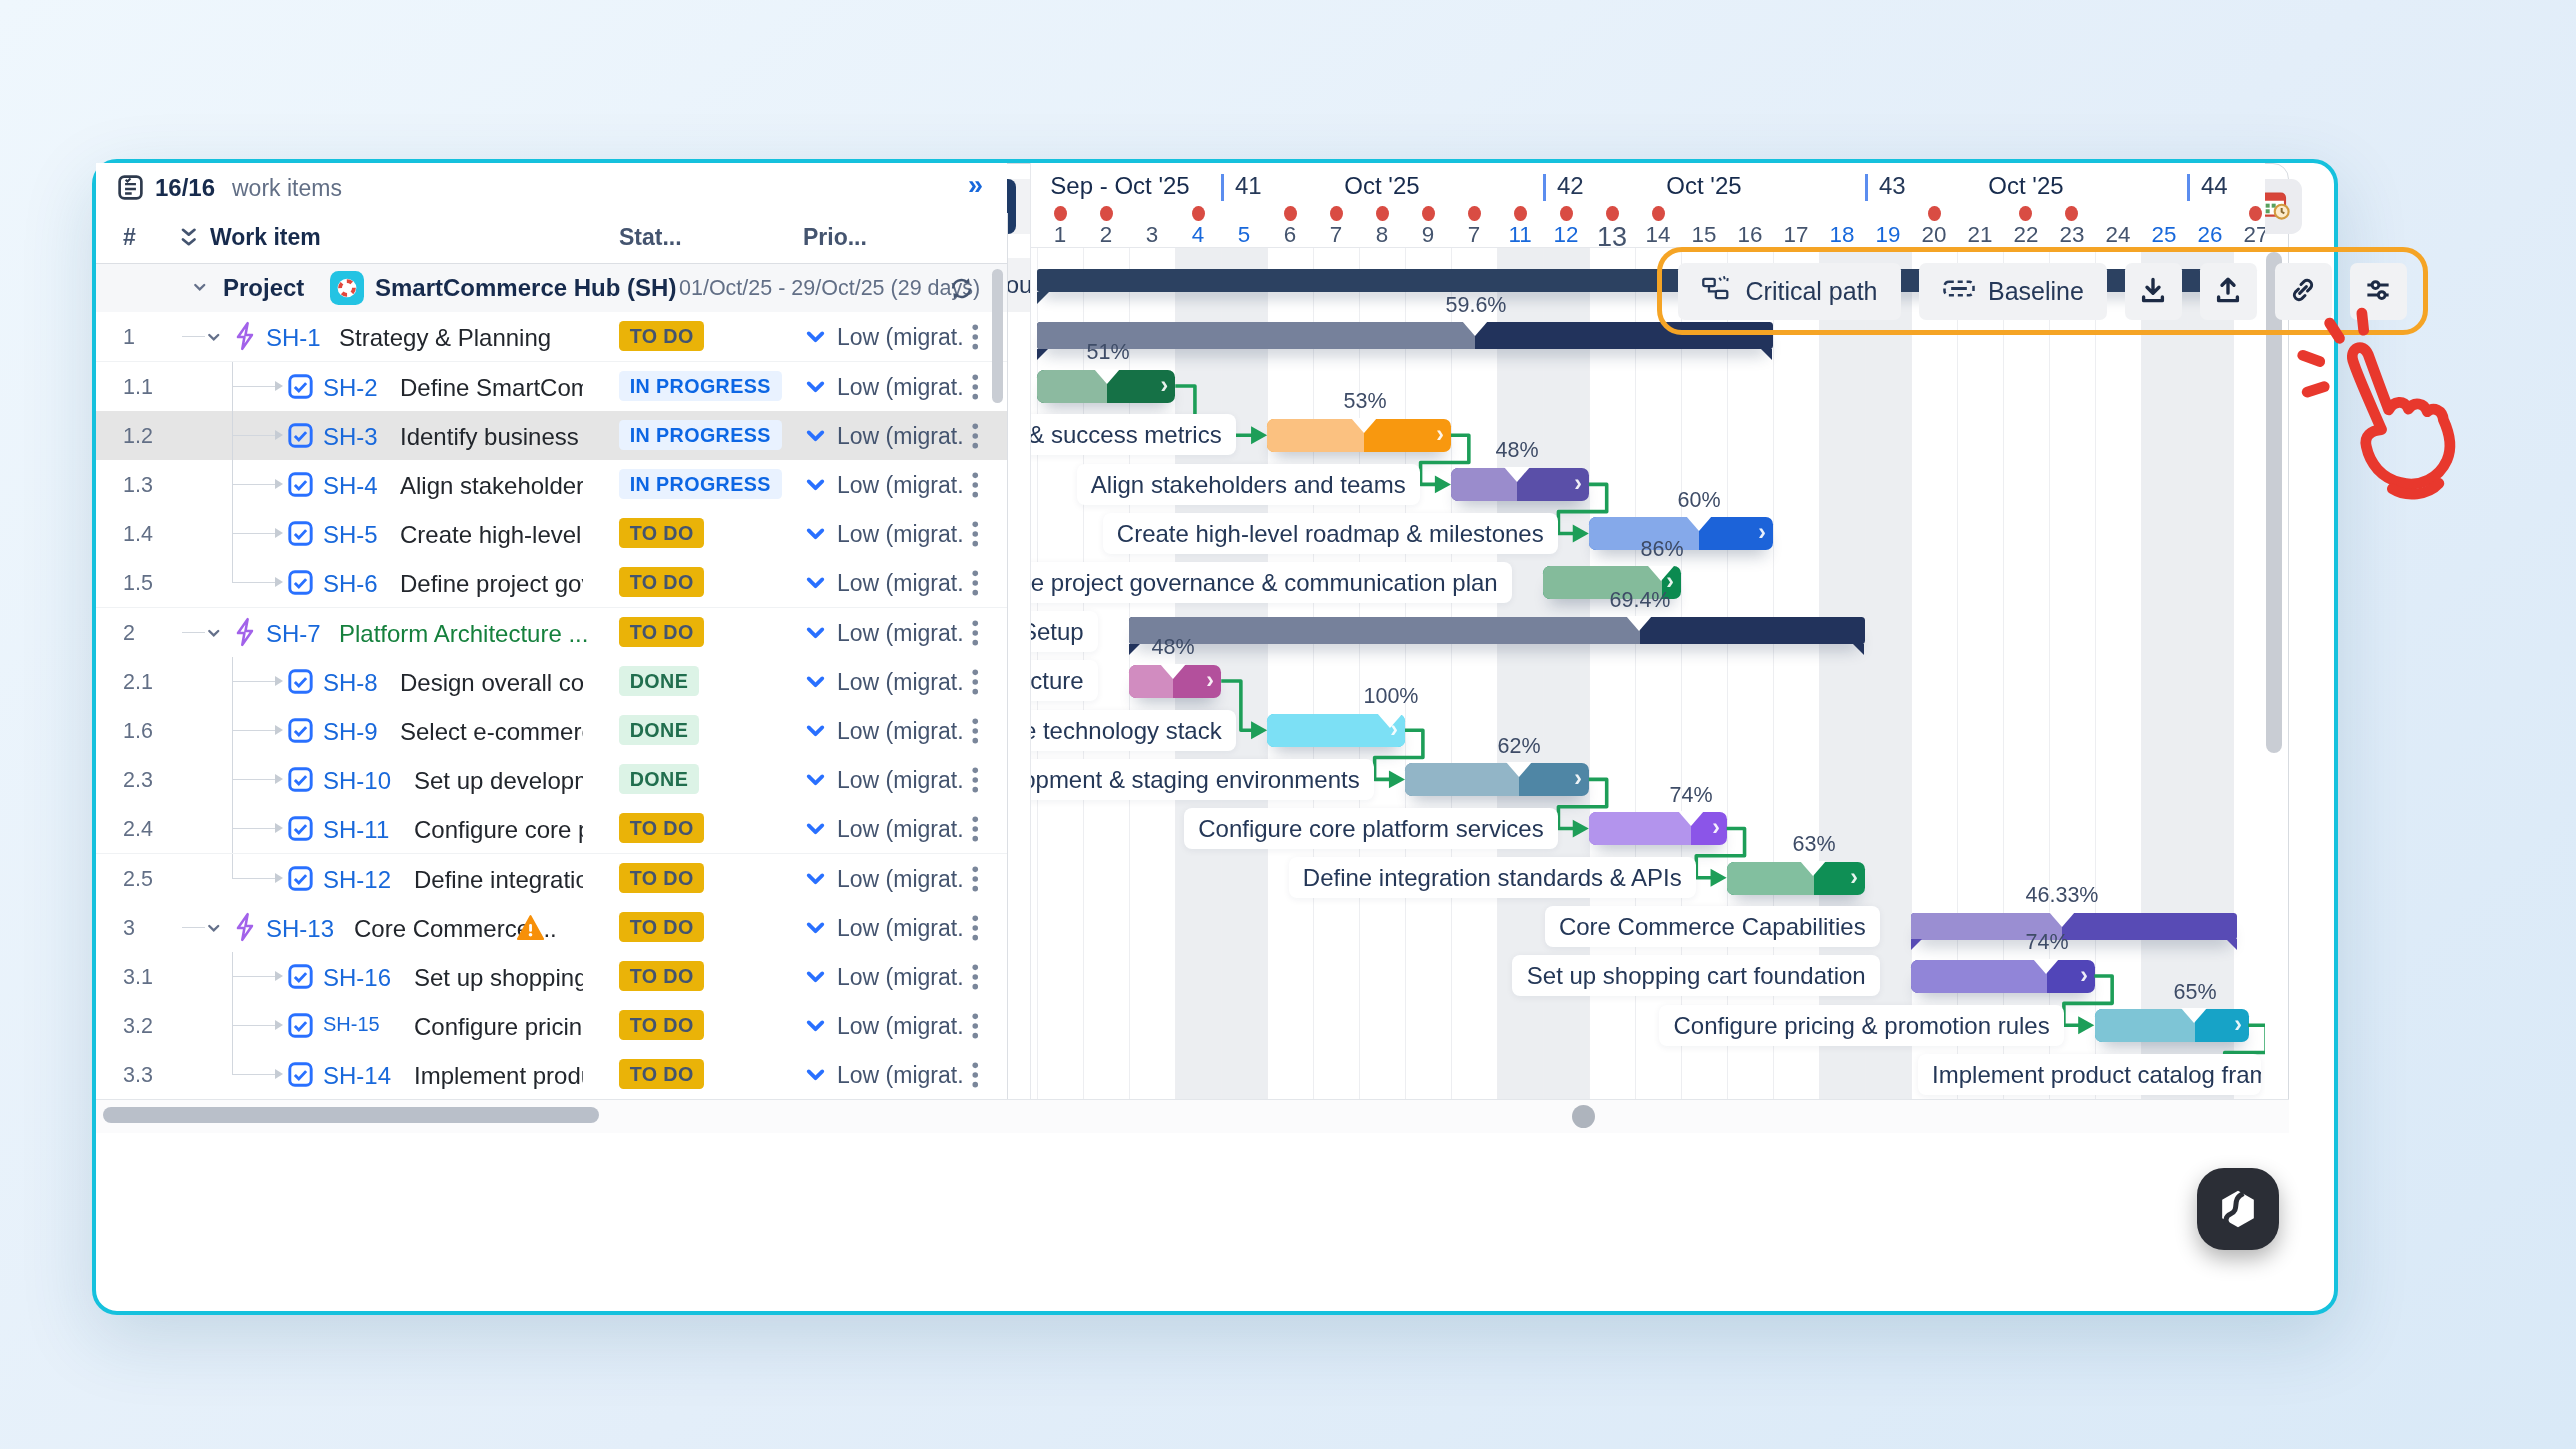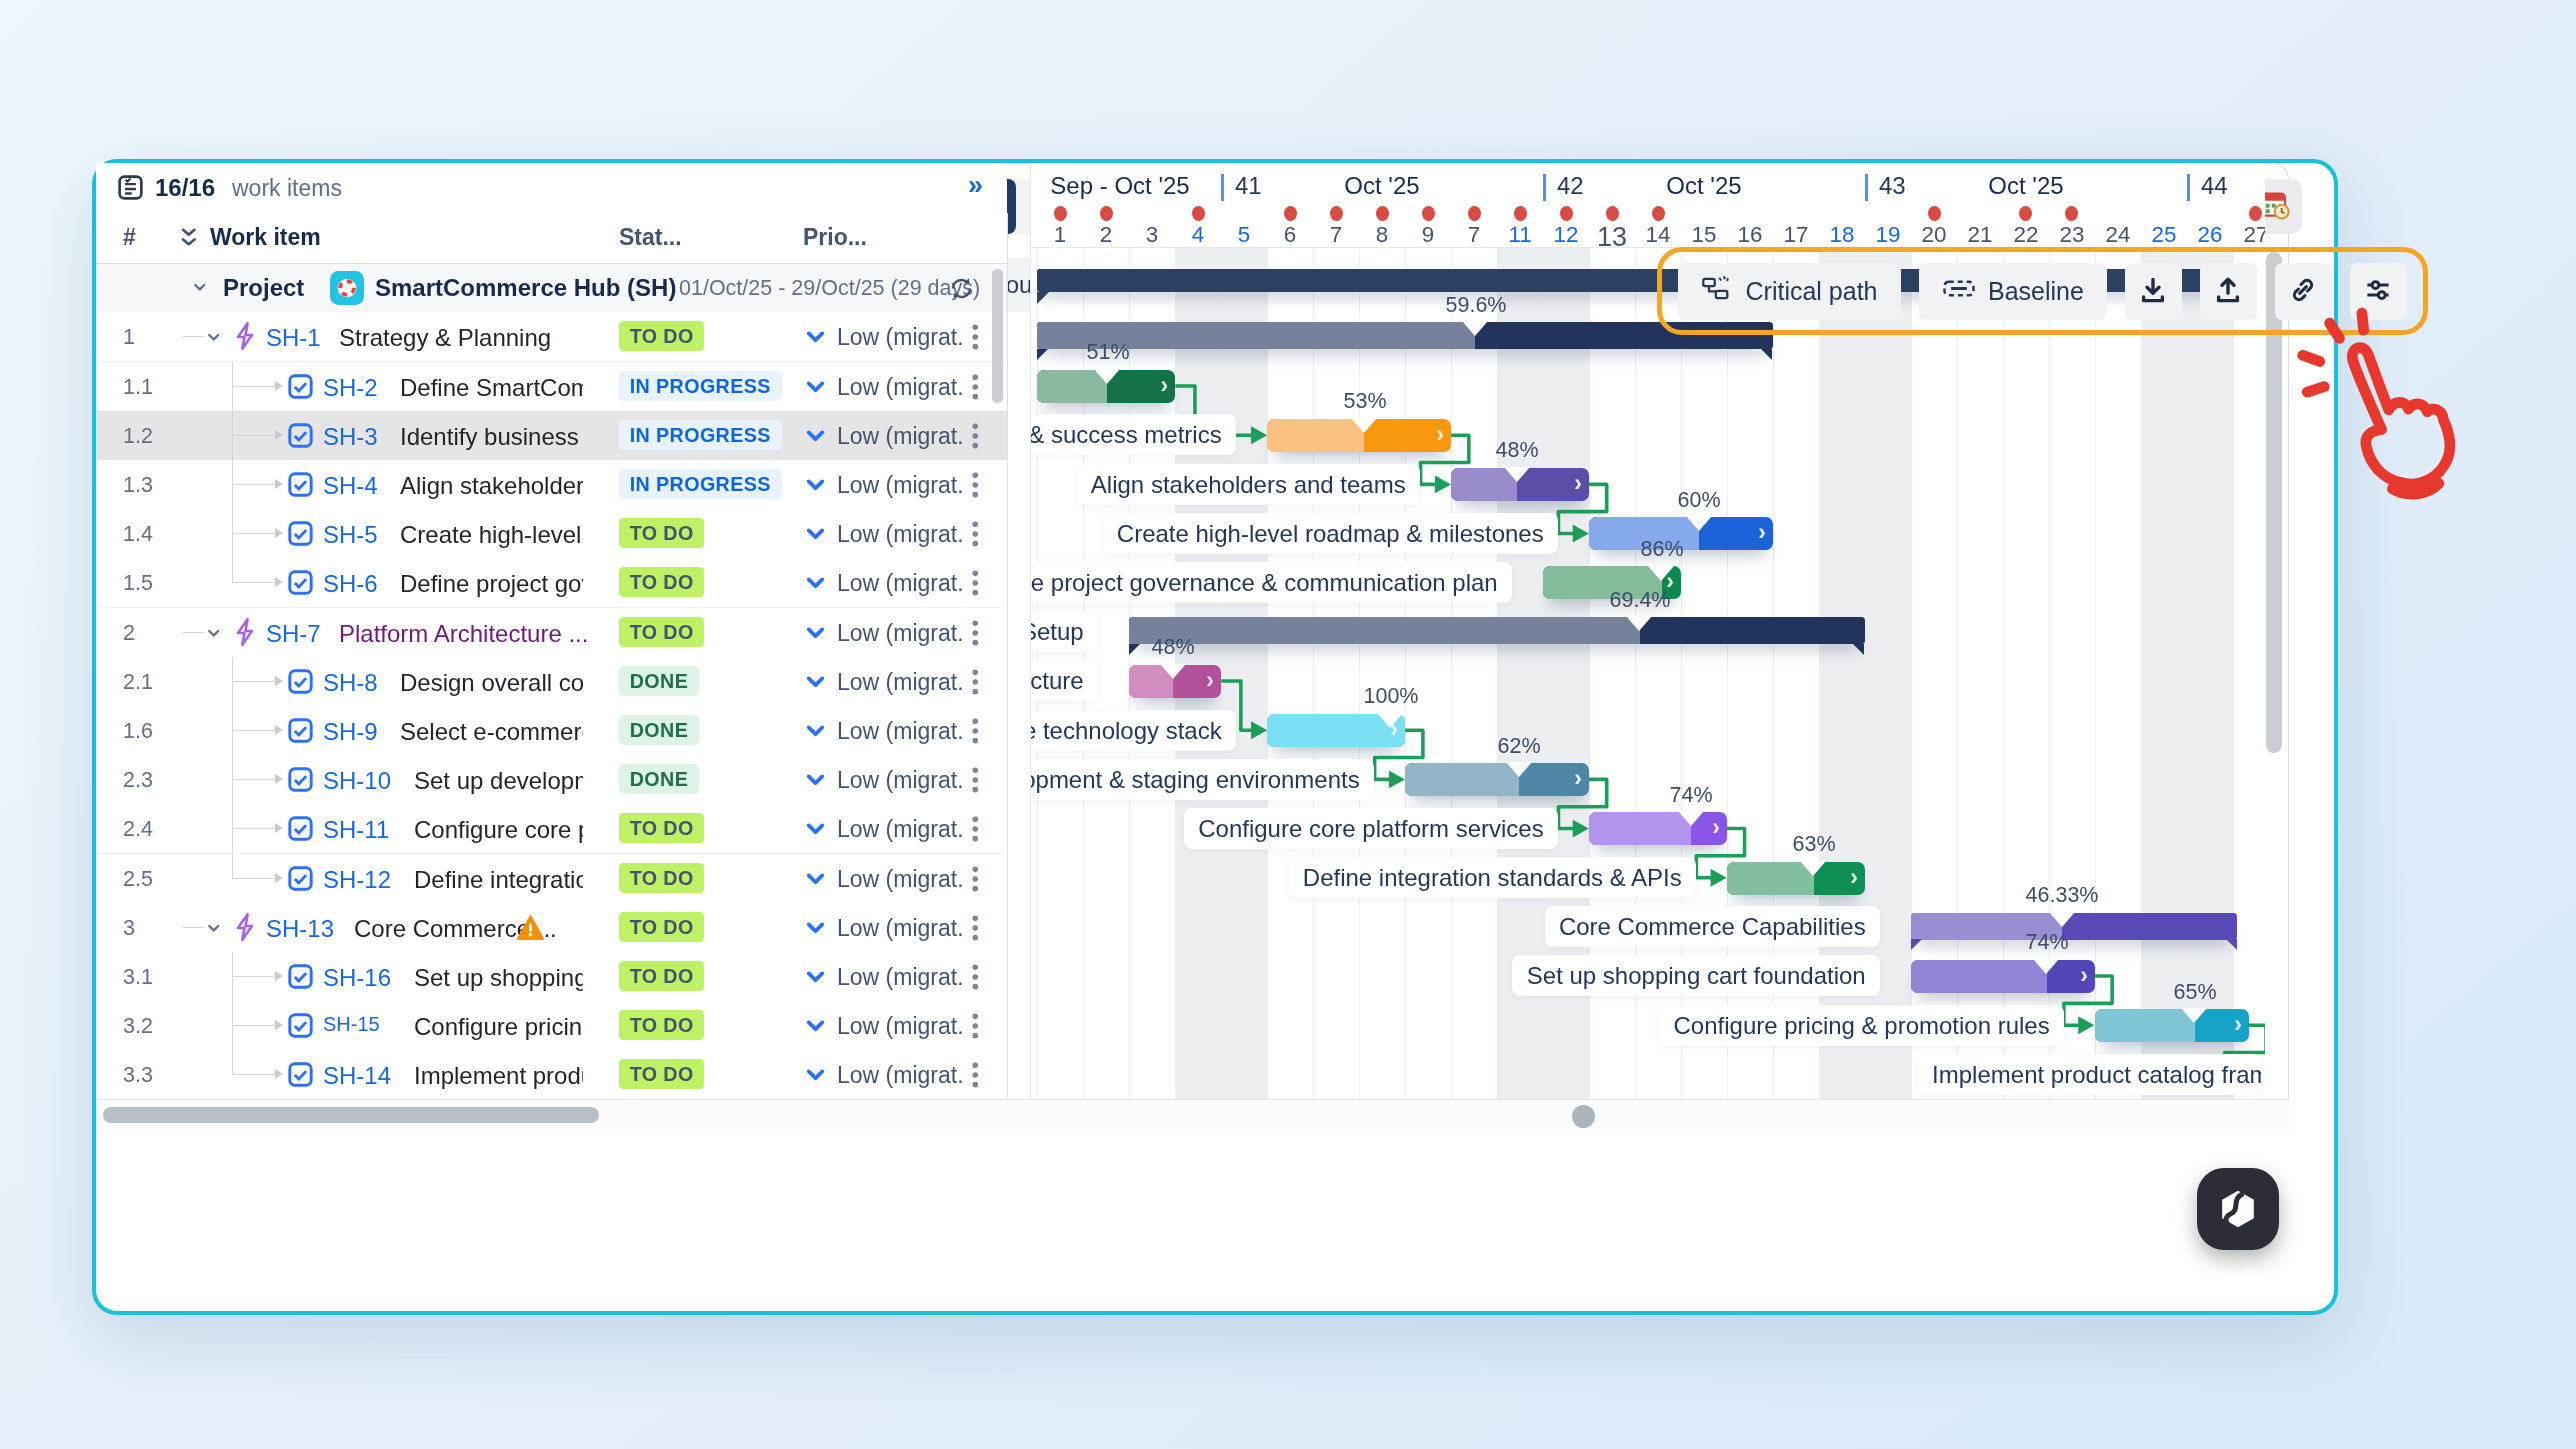--- a/index.html
+++ b/index.html
@@ -26,21 +26,21 @@
   .tbtn.blue{background:#e9f2ff;color:#0c66e4}
   .rtools{left:1561px;top:84px;border:5.4px solid #f5a425;border-radius:25px;padding:10.7px 16px;
           display:flex;gap:18px;align-items:center;z-index:20;background:transparent}
   .rbtn{height:57px;background:#f1f2f4;border-radius:7.2px;display:flex;gap:12.5px;align-items:center;
         padding:0 23px;font-size:25px;color:#253858;white-space:nowrap}
   .ribtn{width:57px;height:57px;background:#f1f2f4;border-radius:7.2px;display:flex;align-items:center;justify-content:center}
   .panel{left:22.4px;top:177px;width:2193px;height:970px;border:1.8px solid #d7dbe0;border-radius:16px;
          overflow:hidden;background:#fff;box-sizing:border-box}
   .badge{display:inline-flex;align-items:center;height:30px;padding:0 10.7px;border-radius:4.5px;
          font-size:19.7px;font-weight:bold;letter-spacing:0.4px;white-space:nowrap}
-  .b-todo{background:#bef264;color:#44546f}
+  .b-todo{background:#eab308;color:#44546f}
   .b-prog{background:#e9f2ff;color:#0c66e4}
   .b-done{background:#dcf3e6;color:#216e4e}
   .vmark{position:absolute;width:0;height:0;border-left:13.4px solid transparent;border-right:13.4px solid transparent;
          border-top:15px solid #fff;z-index:6}
   .plabel{position:absolute;transform:translateX(-50%);font-size:21.5px;color:#3e4c67;z-index:6;white-space:nowrap}
   .blabel{position:absolute;height:41px;line-height:41px;background:#fff;border-radius:8px;padding:0 14.3px;
           font-size:24px;color:#243757;white-space:nowrap;z-index:5;box-shadow:0 1.8px 7.2px rgba(9,30,66,.06)}
   .fab{position:absolute;left:2101px;top:1005px;width:82px;height:82px;background:#2b2e36;border-radius:27px;
        display:flex;align-items:center;justify-content:center;z-index:40;box-shadow:0 9px 21.5px rgba(0,0,0,.3)}
   .hand{position:absolute;left:2196px;top:143px;z-index:50;pointer-events:none}
@@ -395,21 +395,21 @@
       <div style="position: absolute; left: 0px; top: 445px; width: 911px; height: 49px; border-bottom: 0.9px solid rgb(240, 242, 244); background: rgb(255, 255, 255); z-index: 3;">
         <div style="position: absolute; left: 27px; top: 13.4px; font-size: 21.5px; color: rgb(98, 111, 134);">2</div>
         <div style="position: absolute; left: 86px; top: 24px; width: 23px; height: 0px; border-top: 1.8px solid rgb(210, 215, 222);"></div>
         <div style="position: absolute; left: 107px; top: 14.3px;"><svg width="21.5" height="21.5" viewBox="0 0 24 24" fill="none" stroke="#64708a" stroke-width="2.6" stroke-linecap="round">
             <path d="M7 10l5 5 5-5"></path>
           </svg></div>
         <div style="position: absolute; left: 136px; top: 9px;"><svg width="27" height="30" viewBox="0 0 24 28" fill="none" stroke="#a262ea" stroke-width="2.4" stroke-linejoin="round">
             <path d="M14 2L5 15h6l-2 11 9-13h-6l2-11z"></path>
           </svg></div>
         <div style="position: absolute; left: 170px; top: 11.6px; font-size: 24px; color: rgb(24, 104, 219); white-space: nowrap;">SH-7</div>
-        <div style="position: absolute; left: 243px; top: 11.6px; font-size: 24px; color: #701a75; white-space: nowrap; overflow: hidden; max-width: 313px;">Platform Architecture ...</div>
+        <div style="position: absolute; left: 243px; top: 11.6px; font-size: 24px; color: #15803d; white-space: nowrap; overflow: hidden; max-width: 313px;">Platform Architecture ...</div>
         <div style="position: absolute; left: 523px; top: 9px;"><span class="badge b-todo">TO DO</span></div>
         <div style="position: absolute; left: 707px; top: 11.6px;"><svg width="25" height="25" viewBox="0 0 24 24" fill="none" stroke="#2970ff" stroke-width="3.6" stroke-linecap="round" stroke-linejoin="round">
             <path d="M5.5 9l6.5 6.5L18.5 9"></path>
           </svg></div>
         <div style="position: absolute; left: 741px; top: 11.6px; font-size: 23px; color: rgb(68, 84, 111); white-space: nowrap; overflow: hidden; width: 127px;">Low (migrat..</div>
         <div style="position: absolute; left: 873px; top: 9.8px;"><svg width="12.5" height="30" viewBox="0 0 8 28" fill="#7a869a">
             <circle cx="4" cy="5" r="2.6"></circle>
             <circle cx="4" cy="14" r="2.6"></circle>
             <circle cx="4" cy="23" r="2.6"></circle>
           </svg></div>

